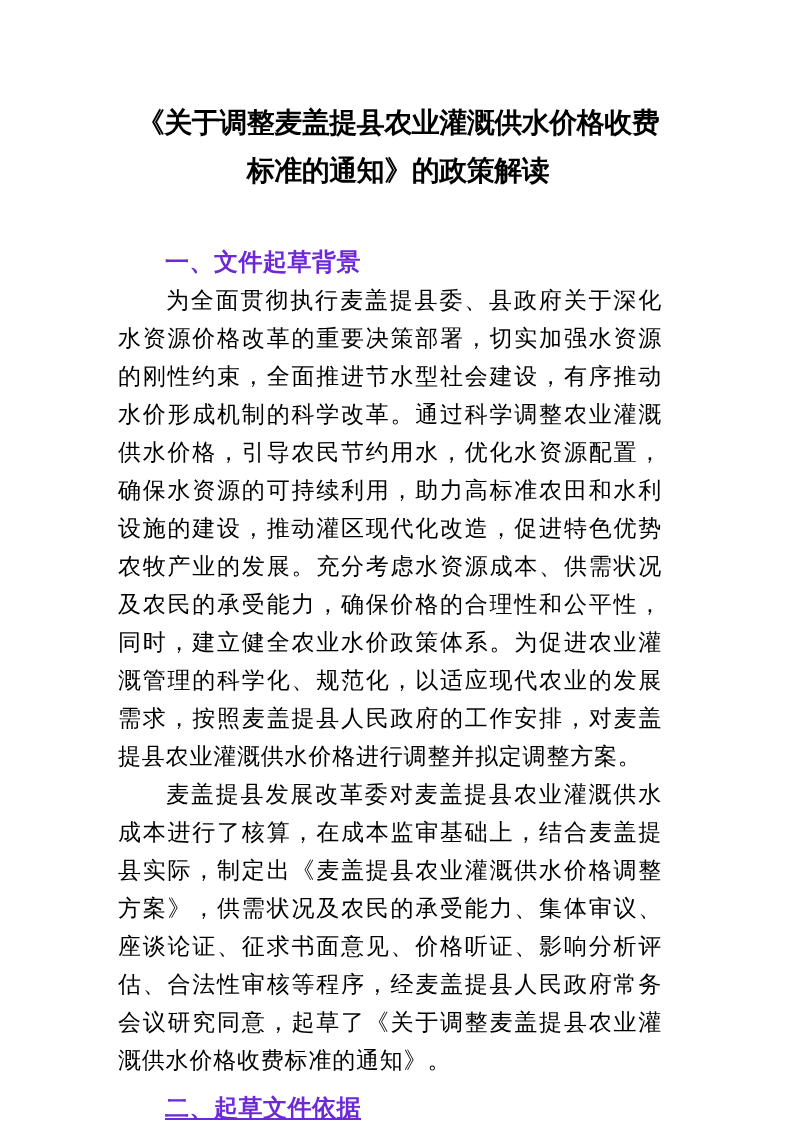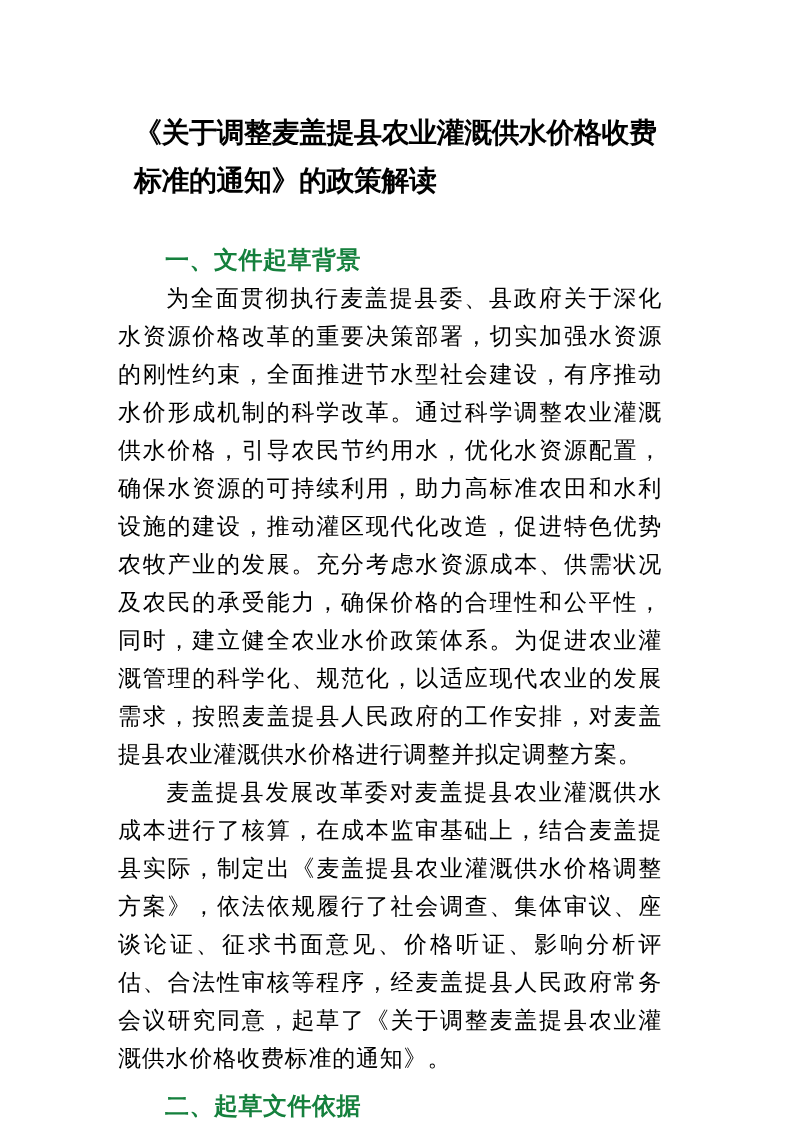--- a/index.html
+++ b/index.html
@@ -12,40 +12,41 @@
     width: 793px;
     height: 1122px;
     box-sizing: border-box;
     padding: 93px 115px 0 118px;
     background: #ffffff;
     color: #000000;
     overflow: hidden;
     font-family: "Liberation Serif", "DejaVu Serif", serif;
   }
   .doc-title {
-    margin: 16px;
+    margin: 6px;
     font-size: 28px;
     font-weight: 700;
     line-height: 48px;
-    text-align: left;
+    text-align: center;
     letter-spacing: -0.5px;
     color: #000000;
   }
   .sec-heading {
-    margin: 40px 0 0 0;
+    margin: 52px 0 0 0;
     font-size: 24px;
     font-weight: 700;
     line-height: 30px;
     text-indent: 47px;
     letter-spacing: 0.5px;
-    color: #15803d;
+    color: #6d28d9;
     font-family: "Liberation Sans", "DejaVu Sans", sans-serif;
   }
   .sec-heading.second {
     margin-top: 13px;
+    text-decoration: underline;
   }
   .body-para {
     margin: 5px 16px 0 0;
     font-size: 23px;
     line-height: 38px;
     letter-spacing: 0.8px;
     text-align: justify;
     text-indent: 48px;
     color: #000000;
     word-break: break-all;
@@ -58,16 +59,16 @@
 </head>
 <body>
 
 <div class="page">
   <h1 class="doc-title">《关于调整麦盖提县农业灌溉供水价格收费标准的通知》的政策解读</h1>
 
   <h2 class="sec-heading">一、文件起草背景</h2>
 
   <p class="body-para">为全面贯彻执行麦盖提县委、县政府关于深化水资源价格改革的重要决策部署，切实加强水资源的刚性约束，全面推进节水型社会建设，有序推动水价形成机制的科学改革。通过科学调整农业灌溉供水价格，引导农民节约用水，优化水资源配置，确保水资源的可持续利用，助力高标准农田和水利设施的建设，推动灌区现代化改造，促进特色优势农牧产业的发展。充分考虑水资源成本、供需状况及农民的承受能力，确保价格的合理性和公平性，同时，建立健全农业水价政策体系。为促进农业灌溉管理的科学化、规范化，以适应现代农业的发展需求，按照麦盖提县人民政府的工作安排，对麦盖提县农业灌溉供水价格进行调整并拟定调整方案。</p>
 
-  <p class="body-para second">麦盖提县发展改革委对麦盖提县农业灌溉供水成本进行了核算，在成本监审基础上，结合麦盖提县实际，制定出《麦盖提县农业灌溉供水价格调整方案》，依法依规履行了社会调查、集体审议、座谈论证、征求书面意见、价格听证、影响分析评估、合法性审核等程序，经麦盖提县人民政府常务会议研究同意，起草了《关于调整麦盖提县农业灌溉供水价格收费标准的通知》。</p>
+  <p class="body-para second">麦盖提县发展改革委对麦盖提县农业灌溉供水成本进行了核算，在成本监审基础上，结合麦盖提县实际，制定出《麦盖提县农业灌溉供水价格调整方案》，供需状况及农民的承受能力、集体审议、座谈论证、征求书面意见、价格听证、影响分析评估、合法性审核等程序，经麦盖提县人民政府常务会议研究同意，起草了《关于调整麦盖提县农业灌溉供水价格收费标准的通知》。</p>
 
   <h2 class="sec-heading second">二、起草文件依据</h2>
 </div>
 
 </body></html>

